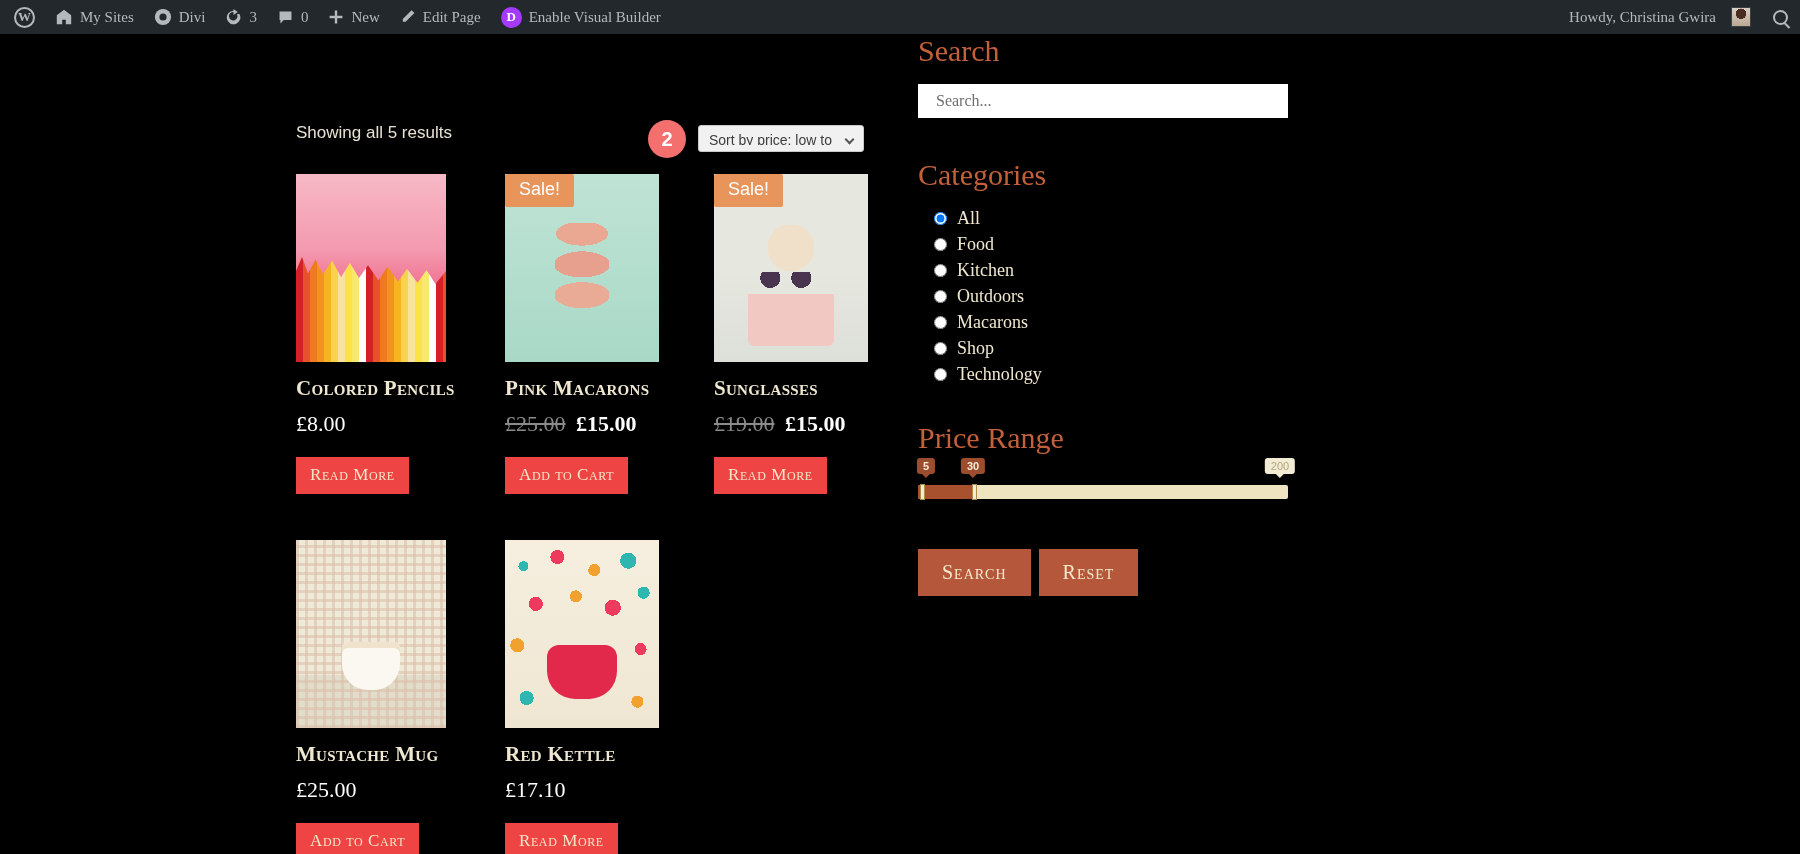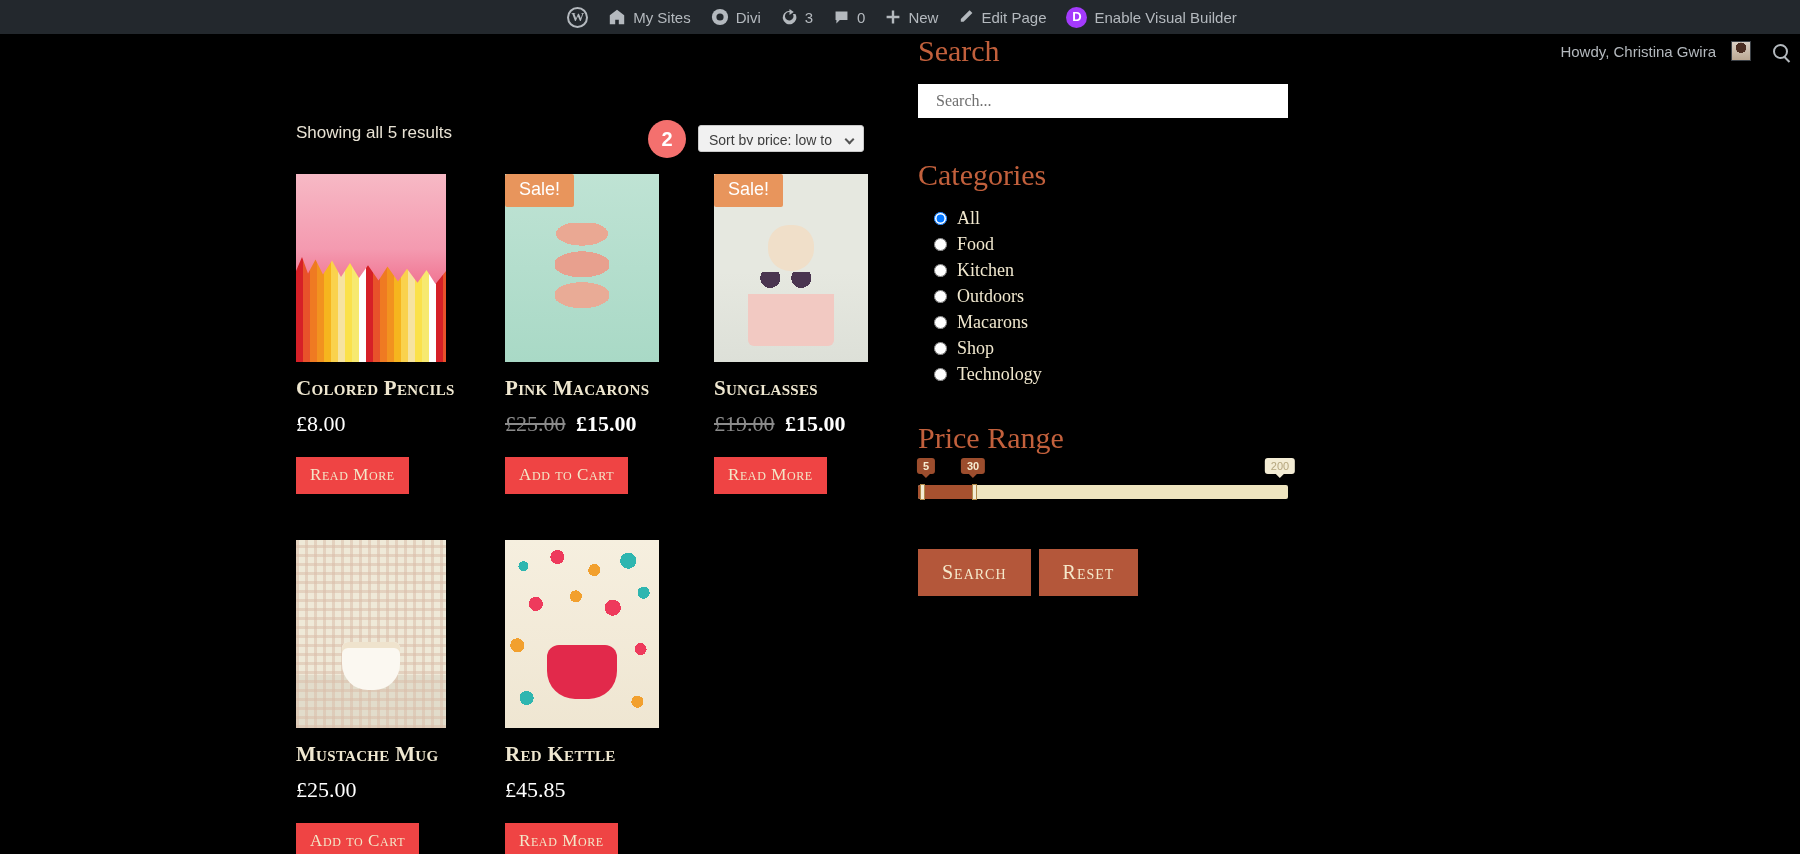--- a/index.html
+++ b/index.html
@@ -13,23 +13,22 @@
   }
 
   
   #adminbar {
     position: absolute; top: 0; left: 0;
     width: 1800px; height: 34px;
     background: #23282d;
     display: flex; align-items: center;
     color: #b4b9be;
     font-size: 15px;
-    font-family: Liberation Sans, sans-serif;
+    font-family: Liberation Serif, serif;
     z-index: 50;
-    flex-direction: column;
   }
   .ab-item {
     display: flex; align-items: center; gap: 7px;
     height: 34px; padding: 0 10px;
     color: #b4b9be; white-space: nowrap;
     cursor: pointer;
   }
   .ab-left { display: flex; align-items: center; padding-left: 4px; }
   .ab-right { margin-left: auto; display: flex; align-items: center; padding-right: 6px; }
   .ab-ico { display: inline-block; line-height: 0; }
@@ -449,21 +448,21 @@
         <div class="prod-price">
           <span>£25.00</span>
         </div>
         <button class="btn-shop">Add to Cart</button>
       </div>
 
       <div class="product">
         <div class="prod-thumb wide img-kettle"></div>
         <h2 class="prod-title">Red Kettle</h2>
         <div class="prod-price">
-          <span>£45.85</span>
+          <span>£17.10</span>
         </div>
         <button class="btn-shop">Read More</button>
       </div>
 
     </div>
   </div>
 
   <div id="sidebar">
 
     <div class="widget" id="search-widget">

